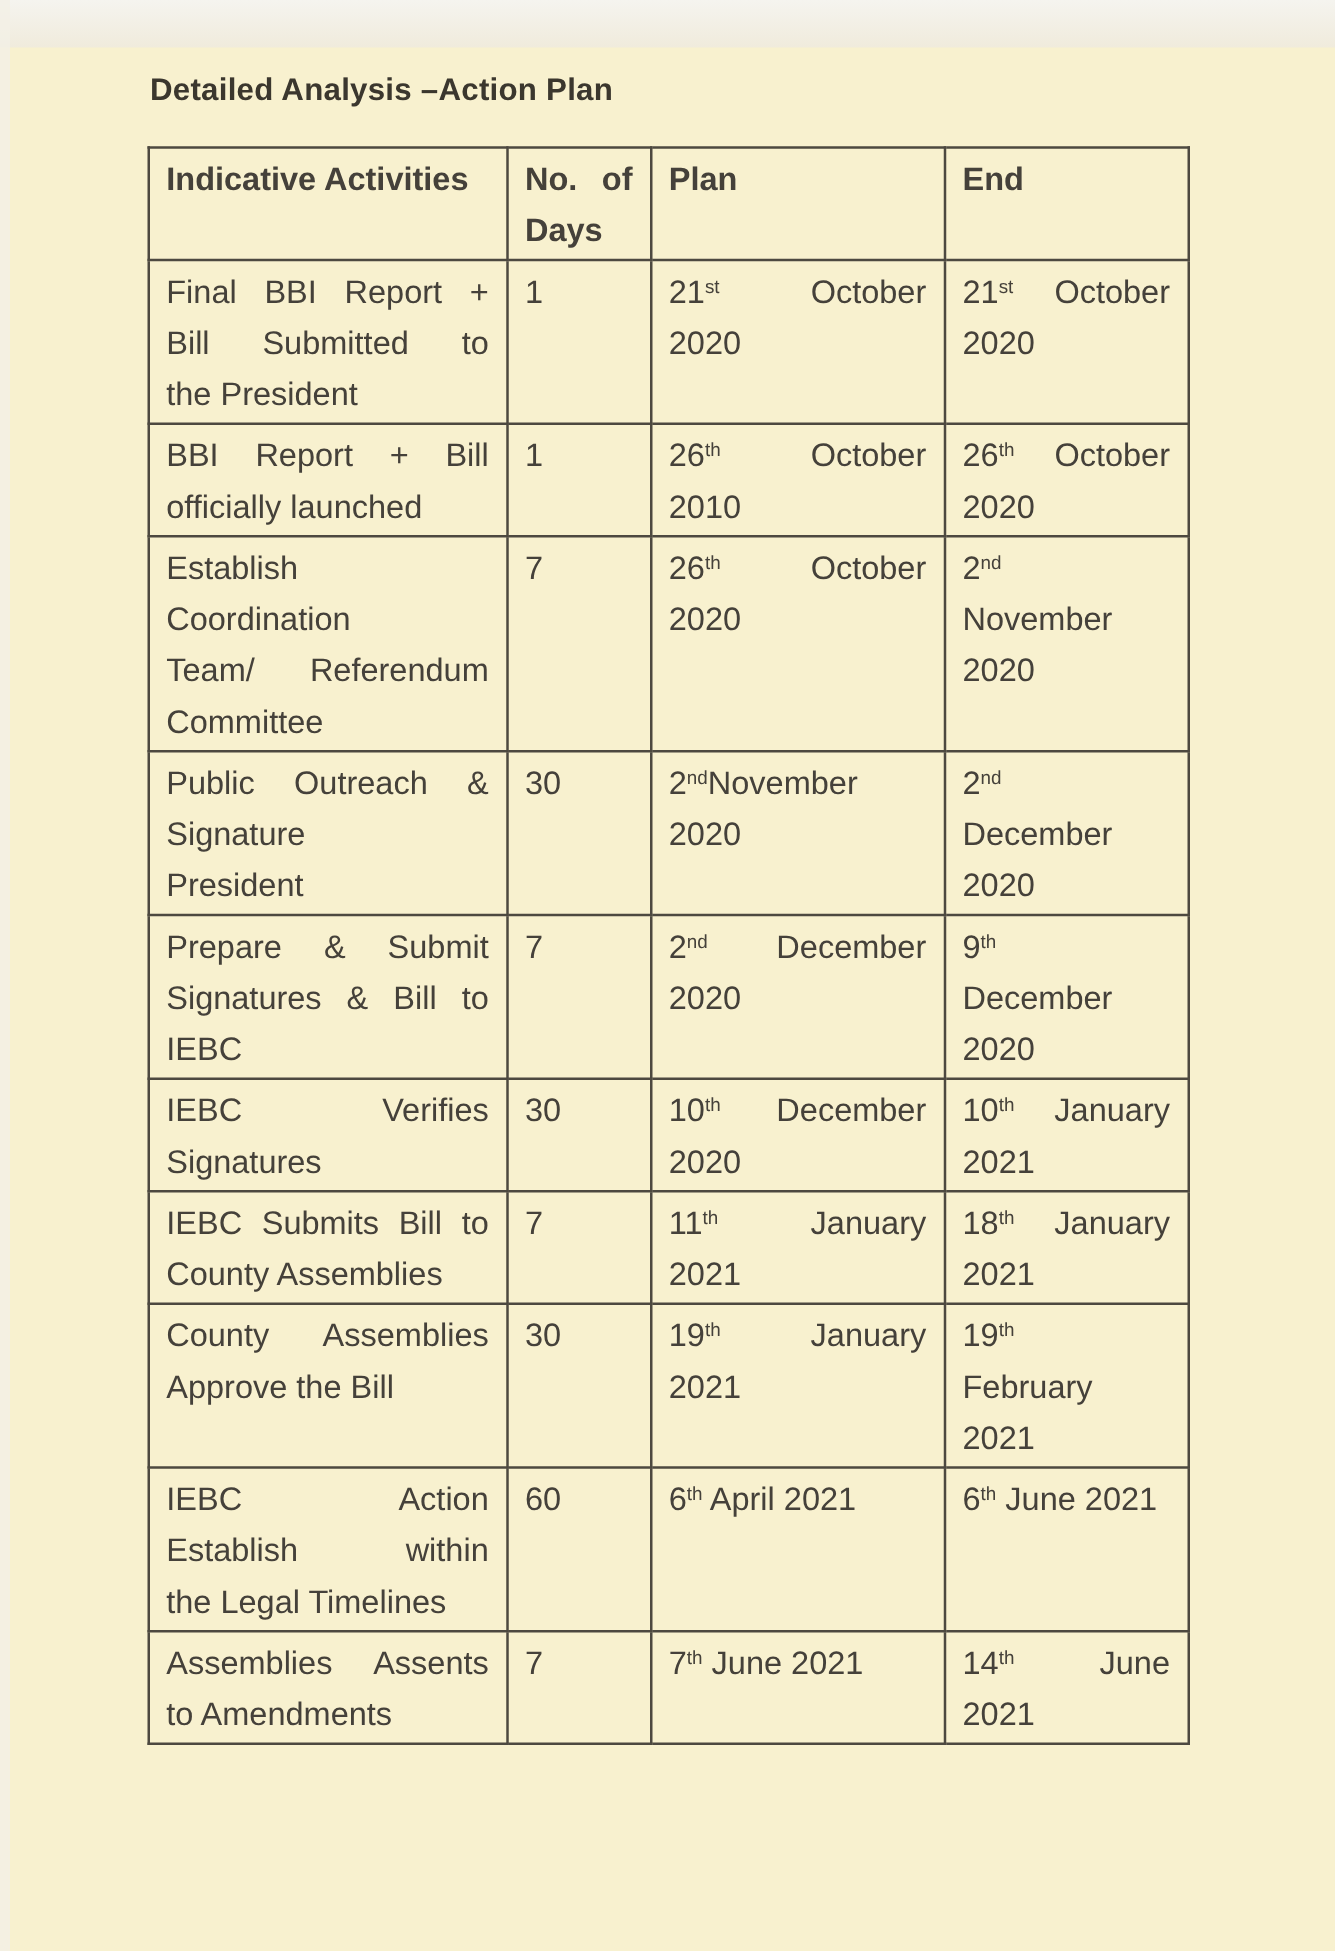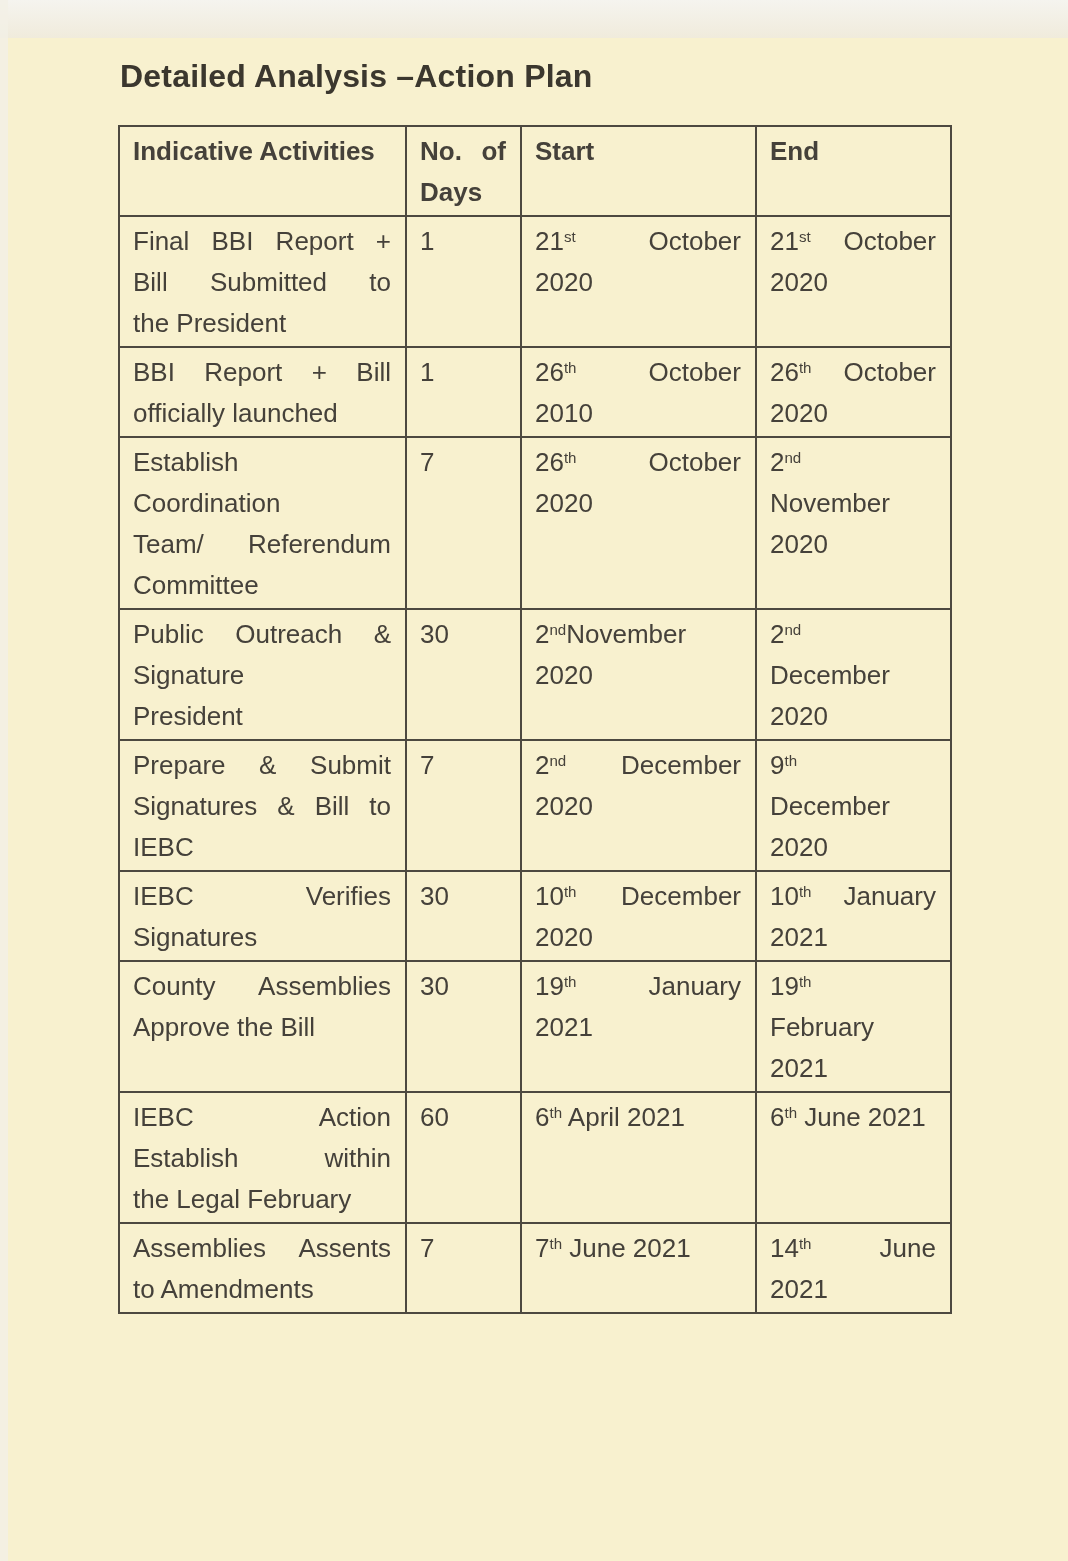--- a/index.html
+++ b/index.html
@@ -26,21 +26,21 @@
   .left-band {
     position: absolute;
     left: 0; top: 0;
     width: 8px; height: 1561px;
     background: #f3f0e6;
     opacity: 0.8;
   }
   .page-title {
     position: relative;
     margin: 58px 0 0 120px;
-    font-size: 32px;
+    font-size: 25px;
     font-weight: bold;
     color: #3b372e;
     letter-spacing: 0.2px;
   }
   table.plan {
     position: relative;
     margin: 30px 0 0 118px;
     width: 832px;
     border-collapse: collapse;
     table-layout: fixed;
@@ -96,21 +96,21 @@
   <thead>
     <tr>
       <th>
           <div class="jline">Indicative Activities</div>
         </th>
       <th>
           <div class="jline">No. of</div>
           <div class="jline">Days</div>
         </th>
       <th>
-          <div class="jline">Start</div>
+          <div class="jline">Plan</div>
         </th>
       <th>
           <div class="jline">End</div>
         </th>
     </tr>
   </thead>
   <tbody>
       <tr>
         <td>
           <div class="jline">Final BBI Report +</div>
@@ -216,41 +216,58 @@
           <div class="jline">10<sup>th</sup> December</div>
           <div class="jline">2020</div>
         </td>
         <td>
           <div class="jline">10<sup>th</sup> January</div>
           <div class="jline">2021</div>
         </td>
       </tr>
       <tr>
         <td>
+          <div class="jline">IEBC Submits Bill to</div>
+          <div class="jline">County Assemblies</div>
+        </td>
+        <td>
+          <div class="jline">7</div>
+        </td>
+        <td>
+          <div class="jline">11<sup>th</sup> January</div>
+          <div class="jline">2021</div>
+        </td>
+        <td>
+          <div class="jline">18<sup>th</sup> January</div>
+          <div class="jline">2021</div>
+        </td>
+      </tr>
+      <tr>
+        <td>
           <div class="jline">County Assemblies</div>
           <div class="jline">Approve the Bill</div>
         </td>
         <td>
           <div class="jline">30</div>
         </td>
         <td>
           <div class="jline">19<sup>th</sup> January</div>
           <div class="jline">2021</div>
         </td>
         <td>
           <div class="jline">19<sup>th</sup></div>
           <div class="jline">February</div>
           <div class="jline">2021</div>
         </td>
       </tr>
       <tr>
         <td>
           <div class="jline">IEBC Action</div>
           <div class="jline">Establish within</div>
-          <div class="jline">the Legal February</div>
+          <div class="jline">the Legal Timelines</div>
         </td>
         <td>
           <div class="jline">60</div>
         </td>
         <td>
           <div class="jline">6<sup>th</sup> April 2021</div>
         </td>
         <td>
           <div class="jline">6<sup>th</sup> June 2021</div>
         </td>

